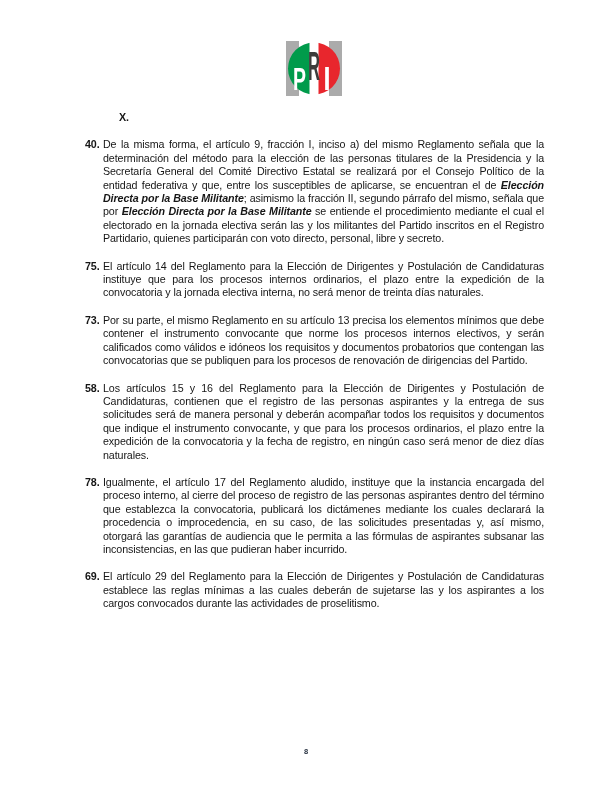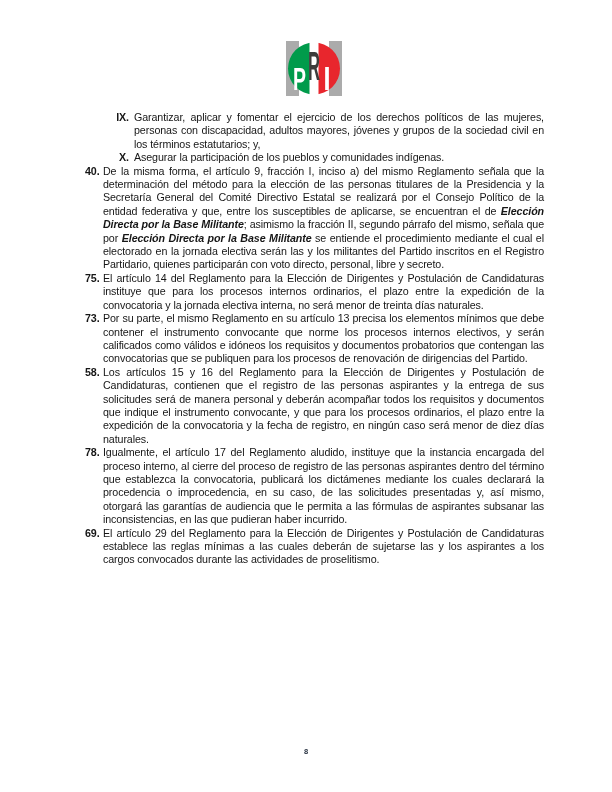--- a/index.html
+++ b/index.html
@@ -26,21 +26,21 @@
     letter-spacing:-0.1px;
   }
   .subitem{display:flex;}
   .subitem .num{
     flex:none;width:44px;
     text-align:right;
     padding-right:5px;
     font-weight:bold;
   }
   .subitem .body{flex:1;text-align:justify;}
-  .para{display:flex;margin-top:0;}
+  .para{display:flex;margin-top:14px;}
   .para .num{flex:none;width:18px;font-weight:bold;}
   .para .body{flex:1;text-align:justify;}
   .bi{font-weight:bold;font-style:italic;}
   .pagenum{
     position:absolute;
     left:0;right:0;top:747px;
     text-align:center;
     font-size:7.5px;
     line-height:9px;
     font-weight:bold;
@@ -61,26 +61,21 @@
       <rect x="23.5" y="0" width="9" height="55" fill="#FFFFFF"></rect>
       <text x="13.5" y="49" text-anchor="middle" font-family="Liberation Sans, sans-serif" font-weight="bold" font-size="31" fill="#FFFFFF" textLength="13" lengthAdjust="spacingAndGlyphs">P</text>
       <text x="28" y="39" text-anchor="middle" font-family="Liberation Sans, sans-serif" font-weight="bold" font-size="41" fill="#3C3C3B" textLength="12" lengthAdjust="spacingAndGlyphs">R</text>
       <text x="41" y="49" text-anchor="middle" font-family="Liberation Sans, sans-serif" font-weight="bold" font-size="33" fill="#FFFFFF" textLength="7" lengthAdjust="spacingAndGlyphs">I</text>
     </svg>
   </div>
 
   <div class="content">
     <div>
         <div class="subitem">
-          <span class="num">IX.</span>
-          <span class="body">Garantizar, aplicar y fomentar el ejercicio de los derechos políticos de las mujeres, personas con discapacidad, adultos mayores, jóvenes y grupos de la sociedad civil en los términos estatutarios; y,</span>
-        </div>
-        <div class="subitem">
           <span class="num">X.</span>
-          <span class="body">Asegurar la participación de los pueblos y comunidades indígenas.</span>
         </div>
       </div>
     <div>
         <div class="para">
           <span class="num">40.</span>
           <span class="body"><span>De la misma forma, el artículo 9, fracción I, inciso a) del mismo Reglamento señala que la determinación del método para la elección de las personas titulares de la Presidencia y la Secretaría General del Comité Directivo Estatal se realizará por el Consejo Político de la entidad federativa y que, entre los susceptibles de aplicarse, se encuentran el de </span><span class="bi">Elección Directa por la Base Militante</span><span>; asimismo la fracción II, segundo párrafo del mismo, señala que por </span><span class="bi">Elección Directa por la Base Militante</span><span> se entiende el procedimiento mediante el cual el electorado en la jornada electiva serán las y los militantes del Partido inscritos en el Registro Partidario, quienes participarán con voto directo, personal, libre y secreto.</span></span>
         </div>
         <div class="para">
           <span class="num">75.</span>
           <span class="body"><span>El artículo 14 del Reglamento para la Elección de Dirigentes y Postulación de Candidaturas instituye que para los procesos internos ordinarios, el plazo entre la expedición de la convocatoria y la jornada electiva interna, no será menor de treinta días naturales.</span></span>

